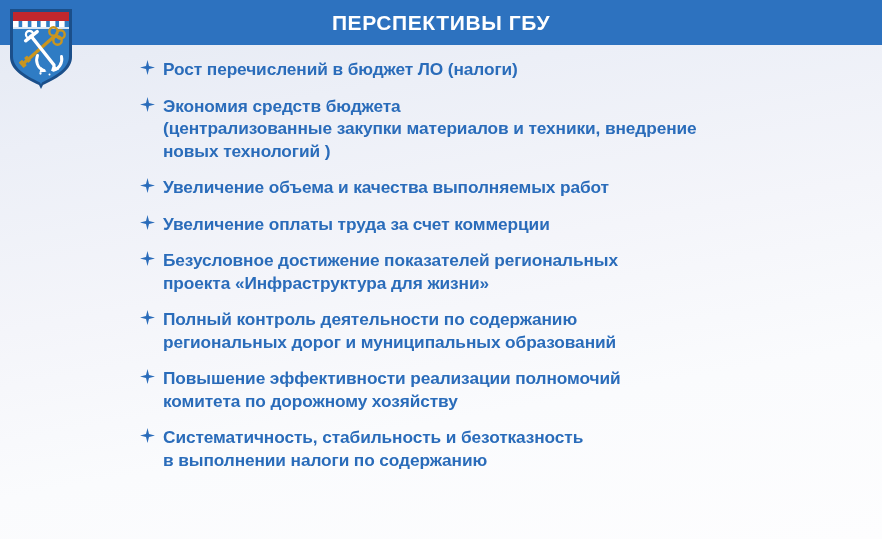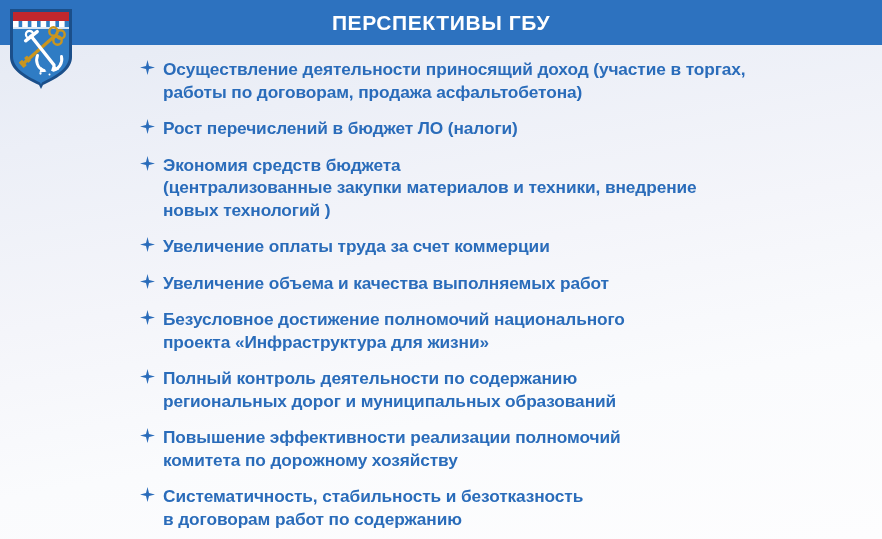--- a/index.html
+++ b/index.html
@@ -150,29 +150,20 @@
 
       <g fill="#ffffff">
         <circle cx="32.5" cy="66.5" r="1.15"></circle>
         <circle cx="41.5" cy="67.5" r="1.0"></circle>
       </g>
     </svg>
   </div>
 
   <div id="bullet-list">
 
-    <div class="bullet-item">
-      <span class="bullet-marker">
-        <svg width="15" height="15" viewBox="0 0 16 16">
-            <path d="M8 0 L9.6 6.4 L16 8 L9.6 9.6 L8 16 L6.4 9.6 L0 8 L6.4 6.4 Z" fill="#2a6cba"></path>
-          </svg>
-      </span>
-      <span class="bullet-text">Осуществление деятельности приносящий доход (участие в торгах,
-работы по договорам, продажа асфальтобетона)</span>
-    </div>
 
     <div class="bullet-item">
       <span class="bullet-marker">
         <svg width="15" height="15" viewBox="0 0 16 16">
             <path d="M8 0 L9.6 6.4 L16 8 L9.6 9.6 L8 16 L6.4 9.6 L0 8 L6.4 6.4 Z" fill="#2a6cba"></path>
           </svg>
       </span>
       <span class="bullet-text">Рост перечислений в бюджет ЛО (налоги)</span>
     </div>
 
@@ -186,39 +177,39 @@
 (централизованные закупки материалов и техники, внедрение
 новых технологий )</span>
     </div>
 
     <div class="bullet-item">
       <span class="bullet-marker">
         <svg width="15" height="15" viewBox="0 0 16 16">
             <path d="M8 0 L9.6 6.4 L16 8 L9.6 9.6 L8 16 L6.4 9.6 L0 8 L6.4 6.4 Z" fill="#2a6cba"></path>
           </svg>
       </span>
+      <span class="bullet-text">Увеличение объема и качества выполняемых работ</span>
+    </div>
+
+    <div class="bullet-item">
+      <span class="bullet-marker">
+        <svg width="15" height="15" viewBox="0 0 16 16">
+            <path d="M8 0 L9.6 6.4 L16 8 L9.6 9.6 L8 16 L6.4 9.6 L0 8 L6.4 6.4 Z" fill="#2a6cba"></path>
+          </svg>
+      </span>
       <span class="bullet-text">Увеличение оплаты труда за счет коммерции</span>
     </div>
 
     <div class="bullet-item">
       <span class="bullet-marker">
         <svg width="15" height="15" viewBox="0 0 16 16">
             <path d="M8 0 L9.6 6.4 L16 8 L9.6 9.6 L8 16 L6.4 9.6 L0 8 L6.4 6.4 Z" fill="#2a6cba"></path>
           </svg>
       </span>
-      <span class="bullet-text">Увеличение объема и качества выполняемых работ</span>
-    </div>
-
-    <div class="bullet-item">
-      <span class="bullet-marker">
-        <svg width="15" height="15" viewBox="0 0 16 16">
-            <path d="M8 0 L9.6 6.4 L16 8 L9.6 9.6 L8 16 L6.4 9.6 L0 8 L6.4 6.4 Z" fill="#2a6cba"></path>
-          </svg>
-      </span>
-      <span class="bullet-text">Безусловное достижение полномочий национального
+      <span class="bullet-text">Безусловное достижение показателей региональных
 проекта «Инфраструктура для жизни»</span>
     </div>
 
     <div class="bullet-item">
       <span class="bullet-marker">
         <svg width="15" height="15" viewBox="0 0 16 16">
             <path d="M8 0 L9.6 6.4 L16 8 L9.6 9.6 L8 16 L6.4 9.6 L0 8 L6.4 6.4 Z" fill="#2a6cba"></path>
           </svg>
       </span>
       <span class="bullet-text">Полный контроль деятельности по содержанию
@@ -235,17 +226,17 @@
 комитета по дорожному хозяйству</span>
     </div>
 
     <div class="bullet-item">
       <span class="bullet-marker">
         <svg width="15" height="15" viewBox="0 0 16 16">
             <path d="M8 0 L9.6 6.4 L16 8 L9.6 9.6 L8 16 L6.4 9.6 L0 8 L6.4 6.4 Z" fill="#2a6cba"></path>
           </svg>
       </span>
       <span class="bullet-text">Систематичность, стабильность и безотказность
-в договорам работ по содержанию</span>
+в выполнении налоги по содержанию</span>
     </div>
 
   </div>
 </div>
 
 </body></html>

